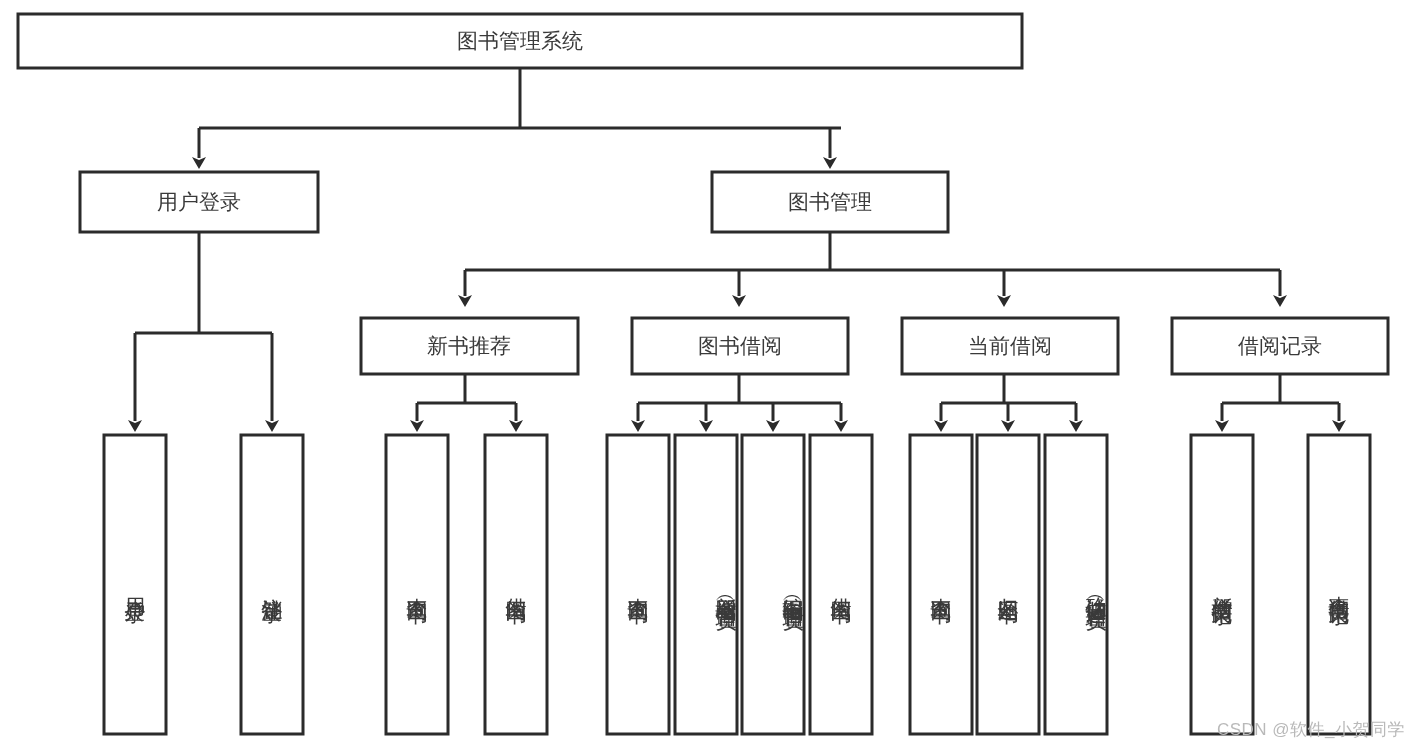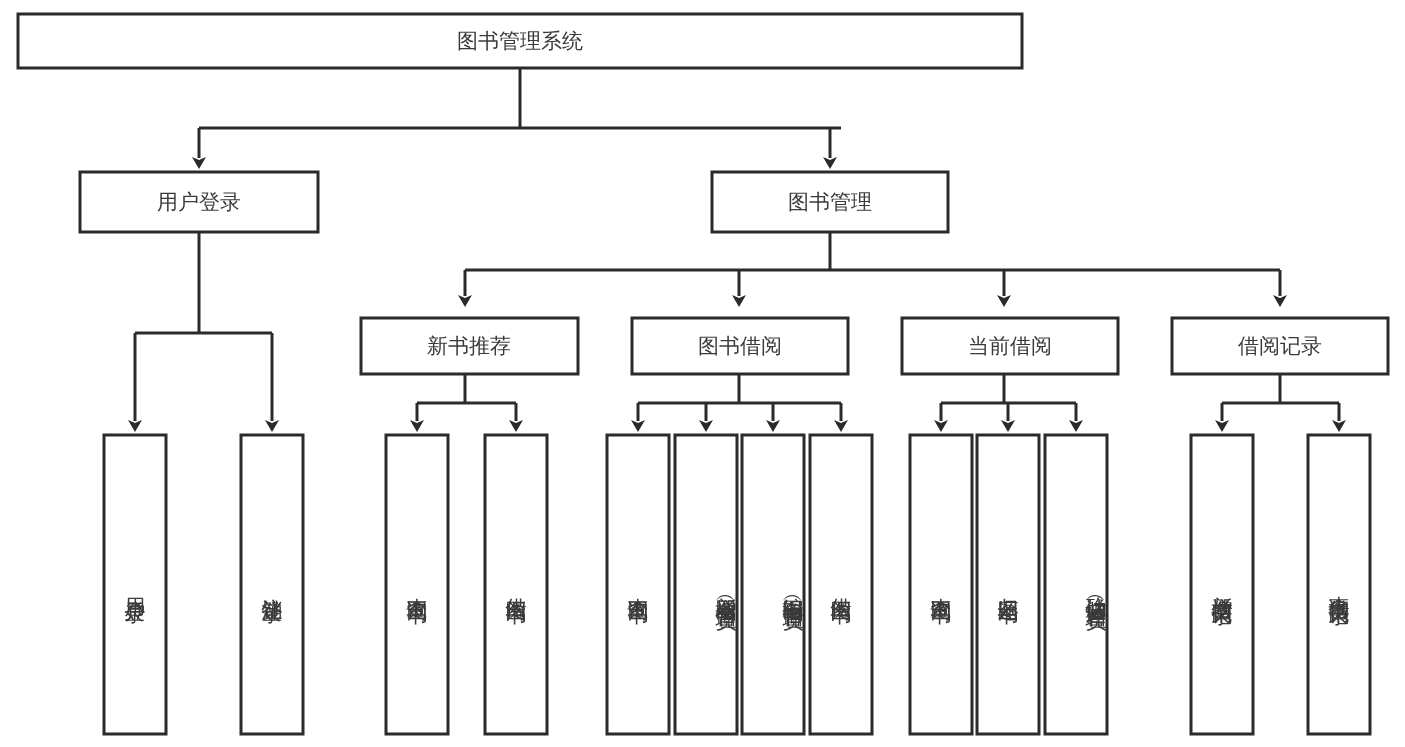--- a/index.html
+++ b/index.html
@@ -216,14 +216,15 @@
   <div class="node-label-v" style="left:742px; top:435px; width:62px; height:299px; display:flex; align-items:flex-start; justify-content:center; padding-top:8px; box-sizing:border-box;">编辑图书（管理员）</div>
   <div class="node-label-v" style="left:810px; top:435px; width:62px; height:299px; display:flex; align-items:center; justify-content:center;">借阅图书</div>
 
   <div class="node-label-v" style="left:910px; top:435px; width:62px; height:299px; display:flex; align-items:center; justify-content:center;">查询图书</div>
   <div class="node-label-v" style="left:977px; top:435px; width:62px; height:299px; display:flex; align-items:center; justify-content:center;">归还图书</div>
   <div class="node-label-v" style="left:1045px; top:435px; width:62px; height:299px; display:flex; align-items:flex-start; justify-content:center; padding-top:8px; box-sizing:border-box;">确认归还（管理员）</div>
 
   <div class="node-label-v" style="left:1191px; top:435px; width:62px; height:299px; display:flex; align-items:center; justify-content:center;">新增借阅记录</div>
   <div class="node-label-v" style="left:1308px; top:435px; width:62px; height:299px; display:flex; align-items:center; justify-content:center;">查询借阅记录</div>
 
+  <div class="watermark">CSDN @软件_小贺同学</div>
 
 </div>
 
 </body></html>

